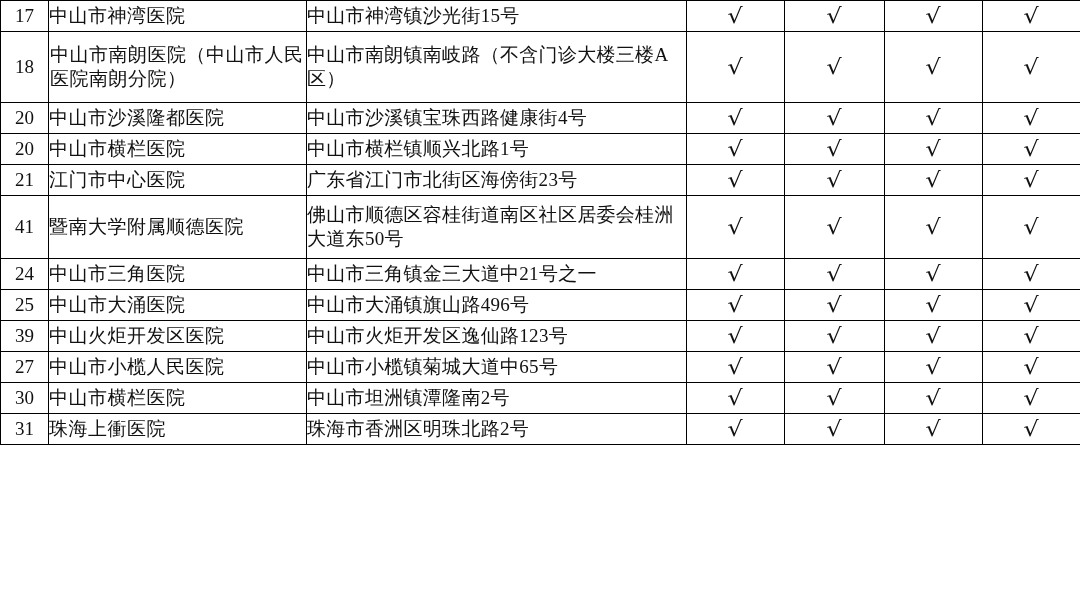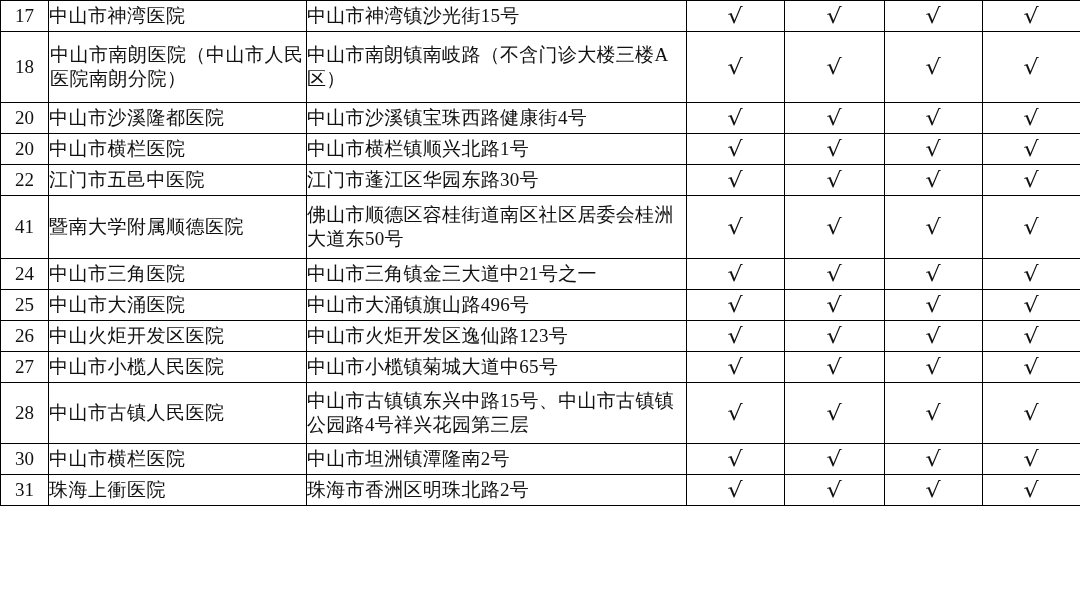--- a/index.html
+++ b/index.html
@@ -114,23 +114,23 @@
       <tr class="h1">
         <td class="cell-index">20</td>
         <td class="cell-name">中山市横栏医院</td>
         <td class="cell-addr">中山市横栏镇顺兴北路1号</td>
         <td class="cell-mark"><span class="check">√</span></td>
         <td class="cell-mark"><span class="check">√</span></td>
         <td class="cell-mark"><span class="check">√</span></td>
         <td class="cell-mark"><span class="check">√</span></td>
       </tr>
       <tr class="h1">
-        <td class="cell-index">22</td>
-        <td class="cell-name">江门市五邑中医院</td>
-        <td class="cell-addr">江门市蓬江区华园东路30号</td>
+        <td class="cell-index">21</td>
+        <td class="cell-name">江门市中心医院</td>
+        <td class="cell-addr">广东省江门市北街区海傍街23号</td>
         <td class="cell-mark"><span class="check">√</span></td>
         <td class="cell-mark"><span class="check">√</span></td>
         <td class="cell-mark"><span class="check">√</span></td>
         <td class="cell-mark"><span class="check">√</span></td>
       </tr>
       <tr class="h2b">
         <td class="cell-index">41</td>
         <td class="cell-name">暨南大学附属顺德医院</td>
         <td class="cell-addr">佛山市顺德区容桂街道南区社区居委会桂洲大道东50号</td>
         <td class="cell-mark"><span class="check">√</span></td>
@@ -150,41 +150,32 @@
       <tr class="h1">
         <td class="cell-index">25</td>
         <td class="cell-name">中山市大涌医院</td>
         <td class="cell-addr">中山市大涌镇旗山路496号</td>
         <td class="cell-mark"><span class="check">√</span></td>
         <td class="cell-mark"><span class="check">√</span></td>
         <td class="cell-mark"><span class="check">√</span></td>
         <td class="cell-mark"><span class="check">√</span></td>
       </tr>
       <tr class="h1">
-        <td class="cell-index">26</td>
+        <td class="cell-index">39</td>
         <td class="cell-name">中山火炬开发区医院</td>
         <td class="cell-addr">中山市火炬开发区逸仙路123号</td>
         <td class="cell-mark"><span class="check">√</span></td>
         <td class="cell-mark"><span class="check">√</span></td>
         <td class="cell-mark"><span class="check">√</span></td>
         <td class="cell-mark"><span class="check">√</span></td>
       </tr>
       <tr class="h1">
         <td class="cell-index">27</td>
         <td class="cell-name">中山市小榄人民医院</td>
         <td class="cell-addr">中山市小榄镇菊城大道中65号</td>
-        <td class="cell-mark"><span class="check">√</span></td>
-        <td class="cell-mark"><span class="check">√</span></td>
-        <td class="cell-mark"><span class="check">√</span></td>
-        <td class="cell-mark"><span class="check">√</span></td>
-      </tr>
-      <tr class="h2">
-        <td class="cell-index">28</td>
-        <td class="cell-name">中山市古镇人民医院</td>
-        <td class="cell-addr">中山市古镇镇东兴中路15号、中山市古镇镇公园路4号祥兴花园第三层</td>
         <td class="cell-mark"><span class="check">√</span></td>
         <td class="cell-mark"><span class="check">√</span></td>
         <td class="cell-mark"><span class="check">√</span></td>
         <td class="cell-mark"><span class="check">√</span></td>
       </tr>
       <tr class="h1">
         <td class="cell-index">30</td>
         <td class="cell-name">中山市横栏医院</td>
         <td class="cell-addr">中山市坦洲镇潭隆南2号</td>
         <td class="cell-mark"><span class="check">√</span></td>

